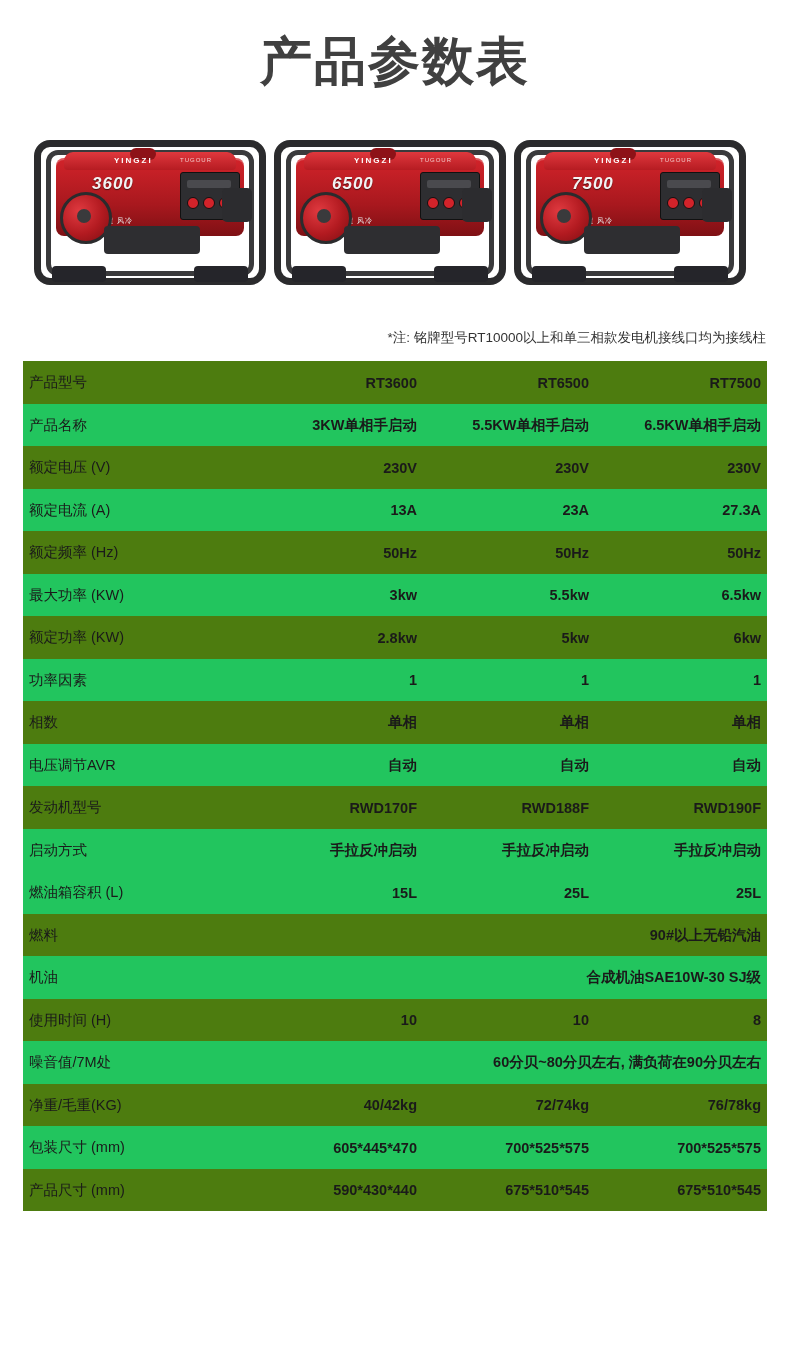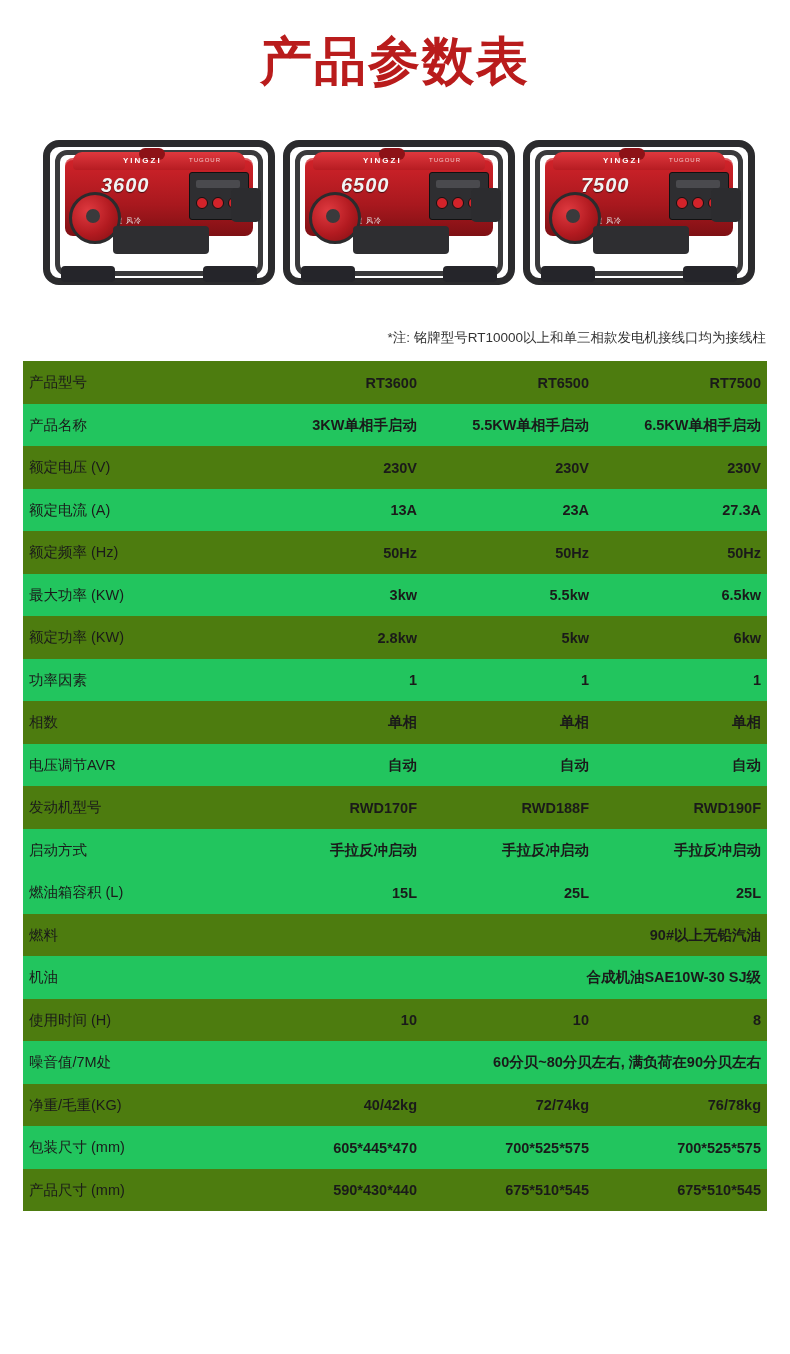--- a/index.html
+++ b/index.html
@@ -18,28 +18,28 @@
     width: 790px;
     height: 1354px;
     position: relative;
     box-sizing: border-box;
   }
   .title {
     text-align: center;
     font-size: 52px;
     font-weight: bold;
     letter-spacing: 2px;
-    color: #b91c1c;
+    color: #404040;
     padding-top: 30px;
     line-height: 1.2;
   }
   .products {
     display: flex;
-    justify-content: center;
-    padding: 38px 20px 0 28px;
+    justify-content: flex-end;
+    padding: 38px 40px 0 28px;
     box-sizing: border-box;
   }
   .product {
     width: 240px;
     height: 175px;
     position: relative;
   }
   
   .gen {
     position: absolute;
@@ -108,21 +108,21 @@
     position: absolute;
     left: 6px; top: 7px;
     width: 44px; height: 8px;
     background: #4a4a4e;
     border-radius: 2px;
   }
   .model-badge {
     position: absolute;
     left: 62px; top: 44px;
     color: #f3f3f3;
-    font-size: 20px;
+    font-size: 17px;
     font-weight: bold;
     font-style: italic;
     letter-spacing: 1px;
     text-shadow: 0 1px 1px rgba(0,0,0,0.6);
   }
   .brand {
     position: absolute;
     left: 84px; top: 26px;
     color: #fff;
     font-size: 8px;

